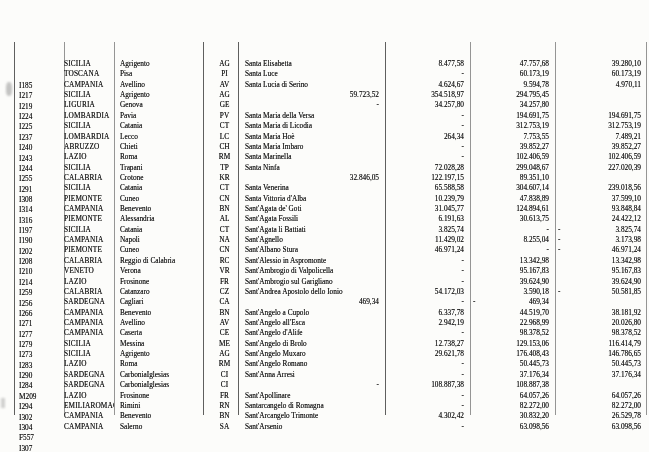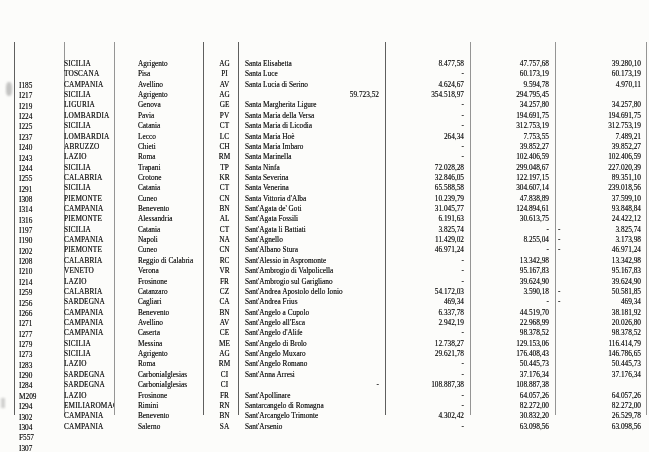--- a/index.html
+++ b/index.html
@@ -22,21 +22,21 @@
     display:grid;
     grid-template-columns:50px 50px 89px 35px 147px 85px 85px 92px;
     height:10.36px; align-items:center;
   }
   .cell {
     font-size:7.3px; line-height:10px; white-space:nowrap; overflow:hidden;
     text-shadow:0 0 0.5px rgba(45,45,45,0.85);
   }
   .c-code   { padding-left:5px;margin-top:44px; }
   .c-region { letter-spacing:0.15px; }
-  .c-prov   { padding-left:24px; }
+  .c-prov   { padding-left:6px; }
   .c-abbr   { text-align:center;padding-left:8px; }
   .c-mun    { padding-left:7px; }
   .num      { text-align:right; padding-right:6px; position:relative; }
   .neg-sign { position:absolute; left:3px; top:0; line-height:10px; }
   .smudge {
     position:absolute; left:6px; top:82px; width:6px; height:14px;
     background:rgba(90,90,90,0.35); filter:blur(1px); border-radius:40%;
   }
   .smudge2 {
     position:absolute; left:1px; top:398px; width:4px; height:10px;
@@ -104,21 +104,20 @@
     <div class="cell num c-n1"><span class="val">59.723,52</span></div>
     <div class="cell num c-n2"><span class="val">354.518,97</span></div>
     <div class="cell num c-n3"><span class="neg-sign"></span><span class="val">294.795,45</span></div>
   </div>
 
   <div class="row">
     <div class="cell c-code">I225</div>
     <div class="cell c-region">LIGURIA</div>
     <div class="cell c-prov">Genova</div>
     <div class="cell c-abbr">GE</div>
-    <div class="cell c-mun">Santa Margherita Ligure</div>
     <div class="cell num c-n1"><span class="val">-</span></div>
     <div class="cell num c-n2"><span class="val">34.257,80</span></div>
     <div class="cell num c-n3"><span class="neg-sign"></span><span class="val">34.257,80</span></div>
   </div>
 
   <div class="row">
     <div class="cell c-code">I237</div>
     <div class="cell c-region">LOMBARDIA</div>
     <div class="cell c-prov">Pavia</div>
     <div class="cell c-abbr">PV</div>
@@ -181,21 +180,20 @@
     <div class="cell num c-n1"><span class="val">72.028,28</span></div>
     <div class="cell num c-n2"><span class="val">299.048,67</span></div>
     <div class="cell num c-n3"><span class="neg-sign"></span><span class="val">227.020,39</span></div>
   </div>
 
   <div class="row">
     <div class="cell c-code">I308</div>
     <div class="cell c-region">CALABRIA</div>
     <div class="cell c-prov">Crotone</div>
     <div class="cell c-abbr">KR</div>
-    <div class="cell c-mun">Santa Severina</div>
     <div class="cell num c-n1"><span class="val">32.846,05</span></div>
     <div class="cell num c-n2"><span class="val">122.197,15</span></div>
     <div class="cell num c-n3"><span class="neg-sign"></span><span class="val">89.351,10</span></div>
   </div>
 
   <div class="row">
     <div class="cell c-code">I314</div>
     <div class="cell c-region">SICILIA</div>
     <div class="cell c-prov">Catania</div>
     <div class="cell c-abbr">CT</div>
@@ -313,21 +311,20 @@
     <div class="cell num c-n1"><span class="val">54.172,03</span></div>
     <div class="cell num c-n2"><span class="val">3.590,18</span></div>
     <div class="cell num c-n3"><span class="neg-sign">-</span><span class="val">50.581,85</span></div>
   </div>
 
   <div class="row">
     <div class="cell c-code">I271</div>
     <div class="cell c-region">SARDEGNA</div>
     <div class="cell c-prov">Cagliari</div>
     <div class="cell c-abbr">CA</div>
-    <div class="cell c-mun">Sant'Andrea Frius</div>
     <div class="cell num c-n1"><span class="val">469,34</span></div>
     <div class="cell num c-n2"><span class="val">-</span></div>
     <div class="cell num c-n3"><span class="neg-sign">-</span><span class="val">469,34</span></div>
   </div>
 
   <div class="row">
     <div class="cell c-code">I277</div>
     <div class="cell c-region">CAMPANIA</div>
     <div class="cell c-prov">Benevento</div>
     <div class="cell c-abbr">BN</div>

